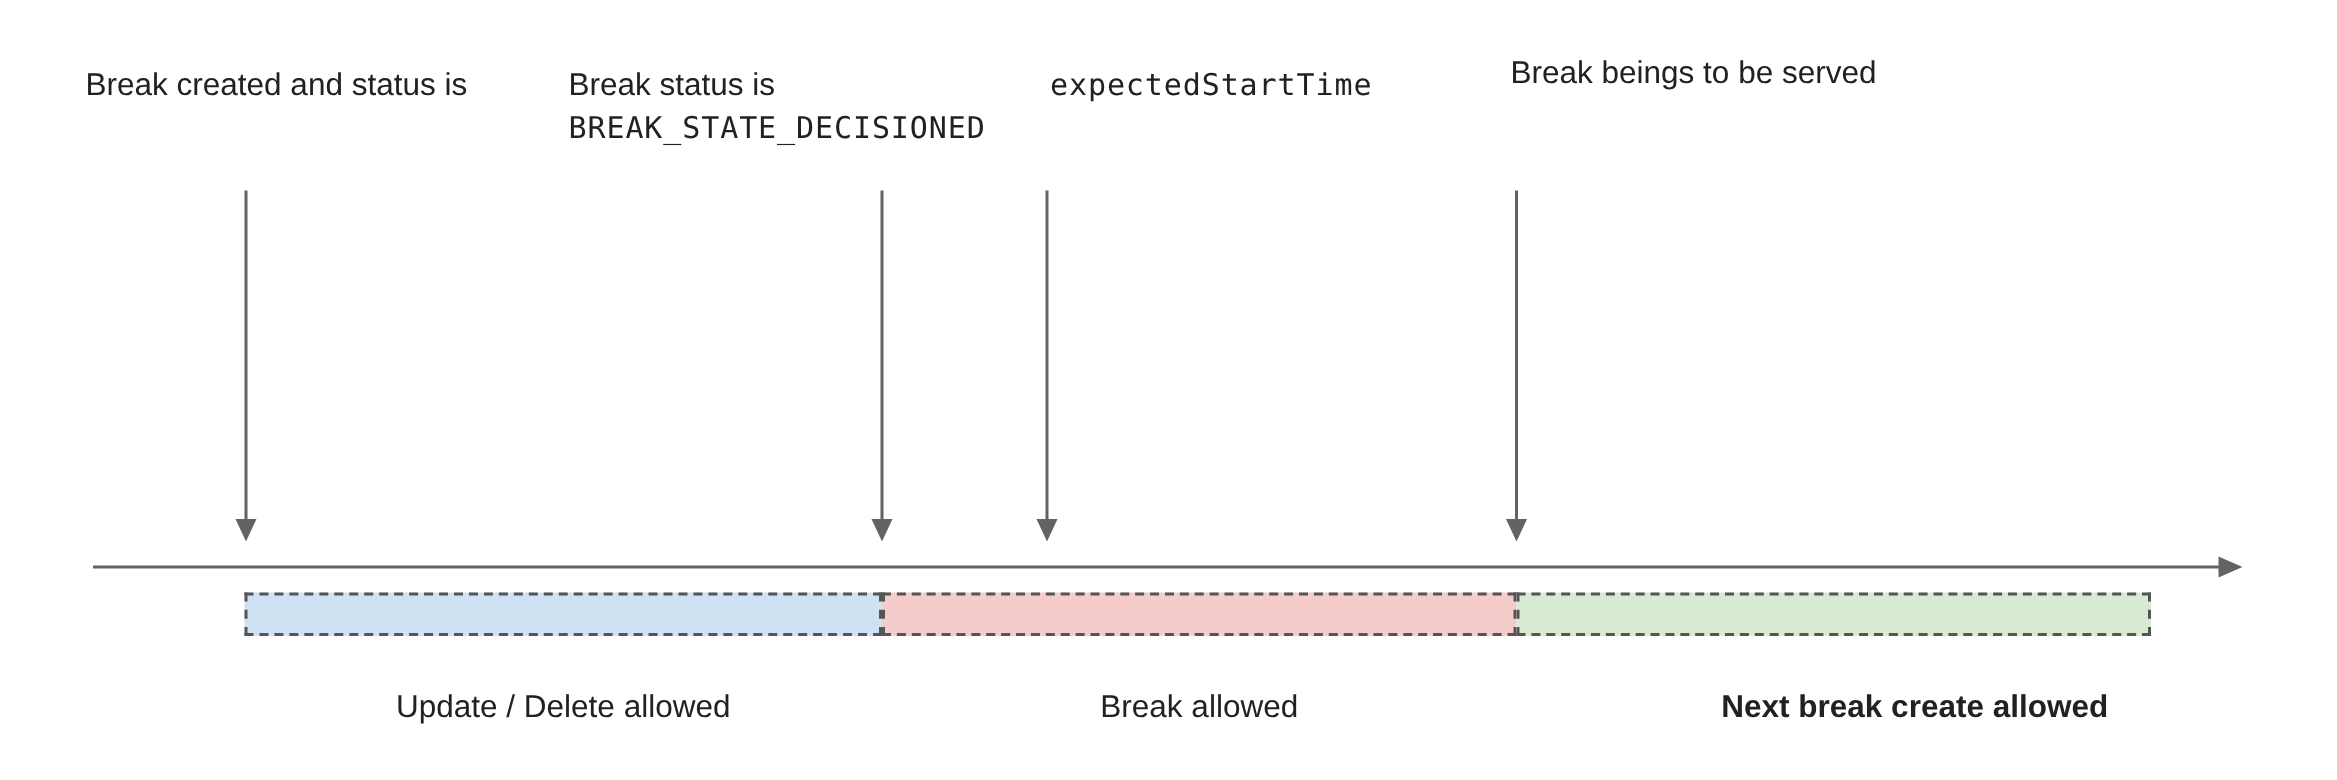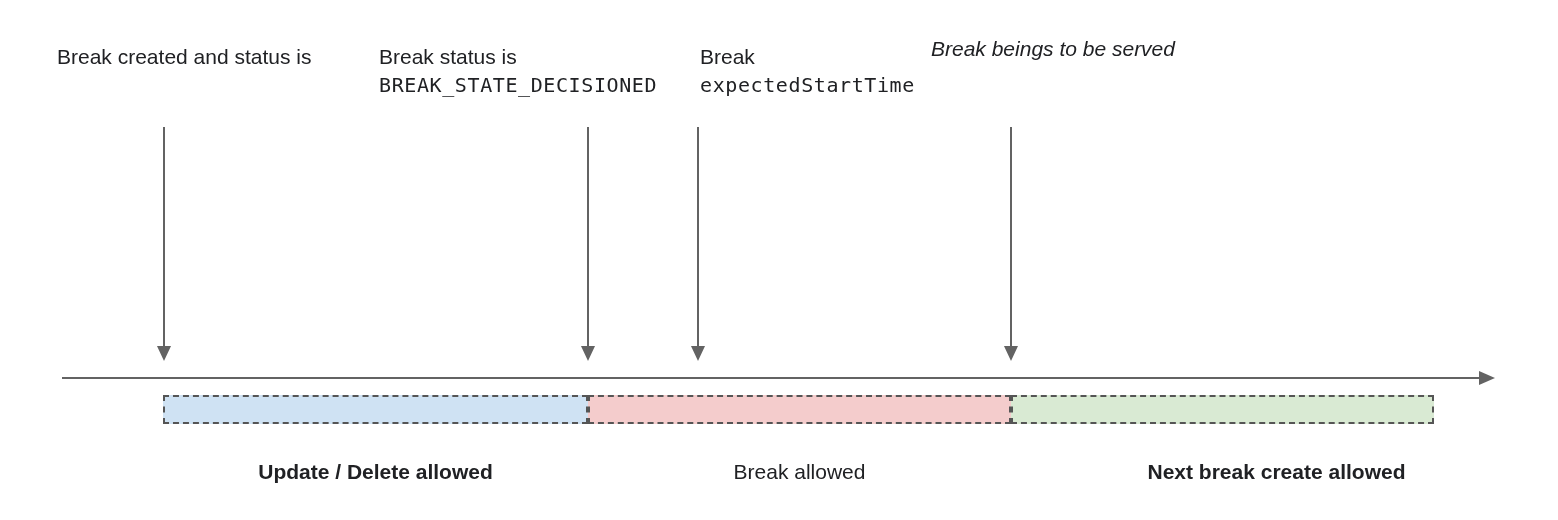--- a/index.html
+++ b/index.html
@@ -94,25 +94,24 @@
   <div class="ann" style="left:30px; top:42px;">
     <div>Break created and status is</div>
   </div>
 
   <div class="ann" style="left:352px; top:42px;">
     <div>Break status is</div>
     <div class="mono">BREAK_STATE_DECISIONED</div>
   </div>
 
   <div class="ann" style="left:673px; top:42px;">
-    <div>Break</div>
     <div class="mono">expectedStartTime</div>
   </div>
 
-  <div class="ann" style="left:904px; top:34px;font-style:italic;">
+  <div class="ann" style="left:980px; top:34px;">
     <div>Break beings to be served</div>
   </div>
 
   <div class="varrow" style="left:130px;">
     <div class="vline"></div>
     <div class="vhead"></div>
   </div>
   <div class="varrow" style="left:554px;">
     <div class="vline"></div>
     <div class="vhead"></div>
@@ -127,17 +126,17 @@
   </div>
 
   <div class="hline"></div>
   <div class="hhead"></div>
   <div class="time-label">time</div>
 
   <div class="seg" style="left: 136px; width: 425px; background-color: rgb(207, 226, 243);"></div>
   <div class="seg" style="left: 561px; width: 423px; background-color: rgb(244, 204, 204);"></div>
   <div class="seg" style="left: 984px; width: 423px; background-color: rgb(217, 234, 211);"></div>
 
-  <div class="seg-label" style="left:136px; width:425px;font-weight:bold;">Update / Delete allowed</div>
+  <div class="seg-label" style="left:136px; width:425px;">Update / Delete allowed</div>
   <div class="seg-label" style="left:561px; width:423px;">Break allowed</div>
   <div class="seg-label" style="left:1028px; width:443px;font-weight:bold;">Next break create allowed</div>
 
 </div>
 
 </body></html>

